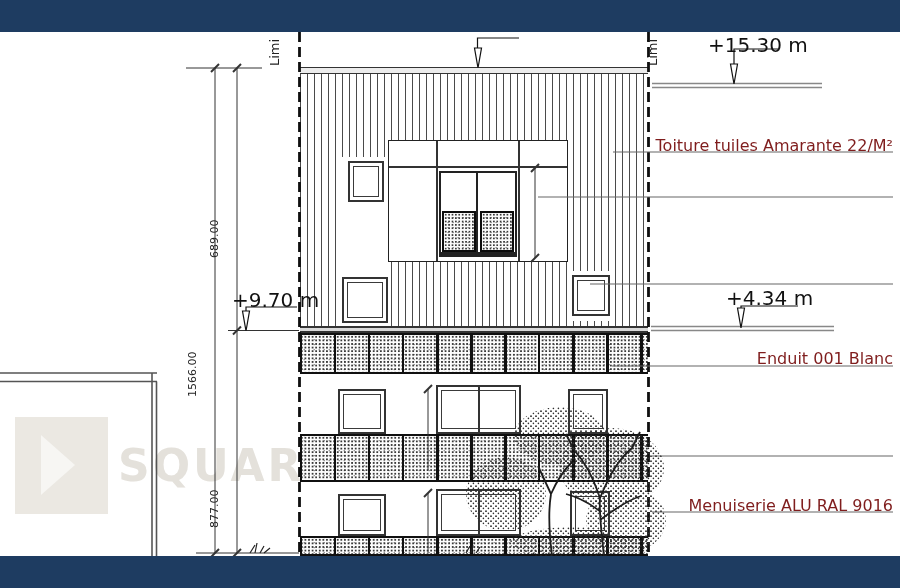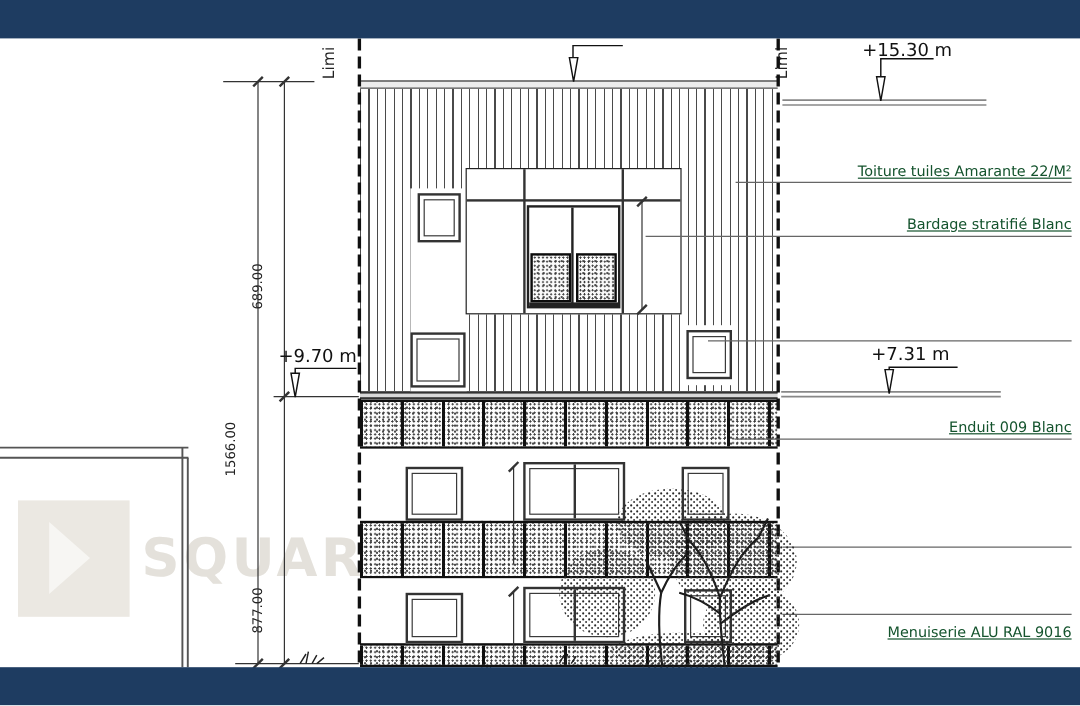--- a/index.html
+++ b/index.html
@@ -25,23 +25,23 @@
     background-image:
       radial-gradient(circle,#3a3a3a 0.8px,transparent 0.95px),
       radial-gradient(circle,#4a4a4a 0.7px,transparent 0.85px);
     background-size:3.4px 3.4px,5px 5px;background-position:0 0,1.6px 2.1px;
   }
   .whiteband{background:#fff;box-sizing:border-box;}
   .frame{box-sizing:border-box;border:2px solid #333;background:#fff;}
   .frame .inner{position:absolute;inset:3px;border:1.5px solid #3a3a3a;}
   .vtext{position:absolute;transform:rotate(-90deg);transform-origin:0 100%;
          white-space:nowrap;font-size:11px;color:#222;height:14px;line-height:14px;}
-  .lbl{position:absolute;font-size:12px;color:#14532d;white-space:nowrap;z-index:6;text-decoration:underline;}
+  .lbl{position:absolute;font-size:16px;color:#7f1d1d;white-space:nowrap;z-index:6;}
   .lbl.r{text-align:right;left:560px;width:333px;}
-  .lvl{position:absolute;font-size:15px;color:#111;white-space:nowrap;z-index:6;}
+  .lvl{position:absolute;font-size:20px;color:#111;white-space:nowrap;z-index:6;}
   .wm-text{position:absolute;font-size:44px;font-weight:bold;letter-spacing:3px;
            color:#e4e1db;z-index:1;white-space:nowrap;}
   .wm-logo{position:absolute;background:#ebe8e2;z-index:1;}
   .wm-logo .cut{position:absolute;left:26px;top:18px;width:0;height:0;
                 border-left:34px solid #f7f6f3;border-top:30px solid transparent;border-bottom:30px solid transparent;}
   svg.overlay{position:absolute;left:0;top:0;z-index:4;}
   .z2{z-index:2;} .z3{z-index:3;}
 </style>
 </head>
 <body>
@@ -227,29 +227,28 @@
       <ellipse cx="572" cy="543" rx="62" ry="16" fill="url(#treedots)"></ellipse>
     </g>
     <g stroke="#222" stroke-width="1.2" fill="none">
       <path d="M250,553 l5,-8 M255,553 l2,-10 M260,553 l4,-7 M264,553 l6,-5"></path>
       <path d="M466,553 l4,-7 M471,553 l2,-8 M476,553 l4,-6"></path>
     </g>
   </svg>
 
   <div class="lvl" style="left:708px;top:33px;width:96px;text-align:center;">+15.30 m</div>
   <div class="lvl" style="left:232px;top:288px;">+9.70 m</div>
-  <div class="lvl" style="left:726px;top:286px;">+7.31 m</div>
+  <div class="lvl" style="left:726px;top:286px;">+4.34 m</div>
 
   <div class="vtext" style="left:282px;top:52px;font-size:13px;">Limi</div>
   <div class="vtext" style="left:660px;top:52px;font-size:13px;">Limi</div>
 
   <div class="lbl r" style="top:136px;">Toiture tuiles Amarante 22/M²</div>
-  <div class="lbl r" style="top:180px;">Bardage stratifié Blanc</div>
-  <div class="lbl r" style="top:349px;">Enduit 009 Blanc</div>
-  <div class="lbl r" style="top:496px;margin-top:24px;">Menuiserie ALU RAL 9016</div>
+  <div class="lbl r" style="top:349px;">Enduit 001 Blanc</div>
+  <div class="lbl r" style="top:496px;">Menuiserie ALU RAL 9016</div>
 
   <div class="vtext" style="left:222px;top:244px;">689.00</div>
   <div class="vtext" style="left:200px;top:383px;">1566.00</div>
   <div class="vtext" style="left:222px;top:514px;">877.00</div>
   <div class="vtext" style="left:520px;top:228px;">215.00</div>
   <div class="vtext" style="left:413px;top:454px;">215.00</div>
   <div class="vtext" style="left:413px;top:546px;">215.00</div>
 
   <div class="navybar" style="top:0;"></div>
   <div class="navybar" style="top:556px;"></div>

